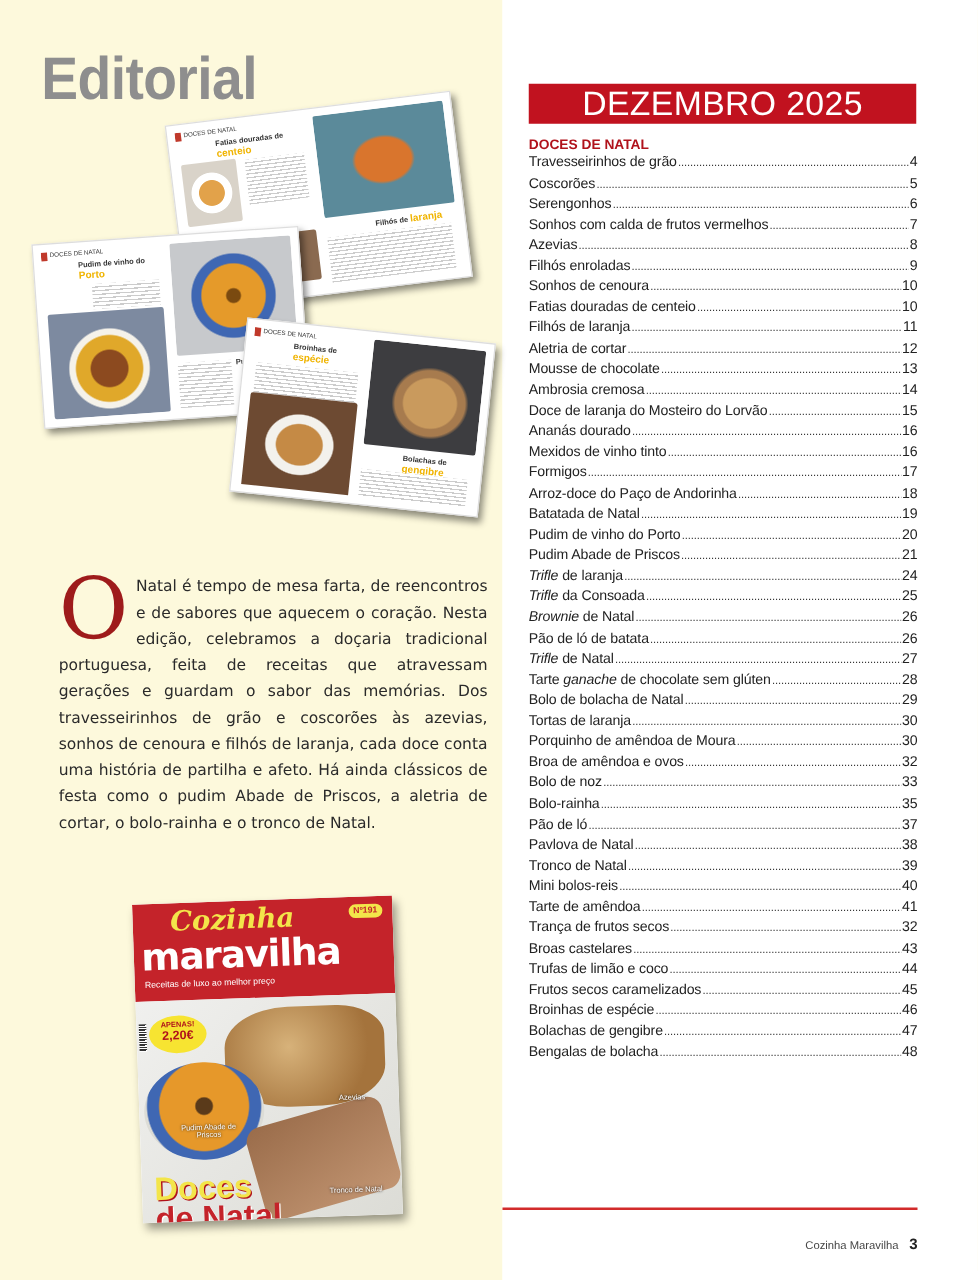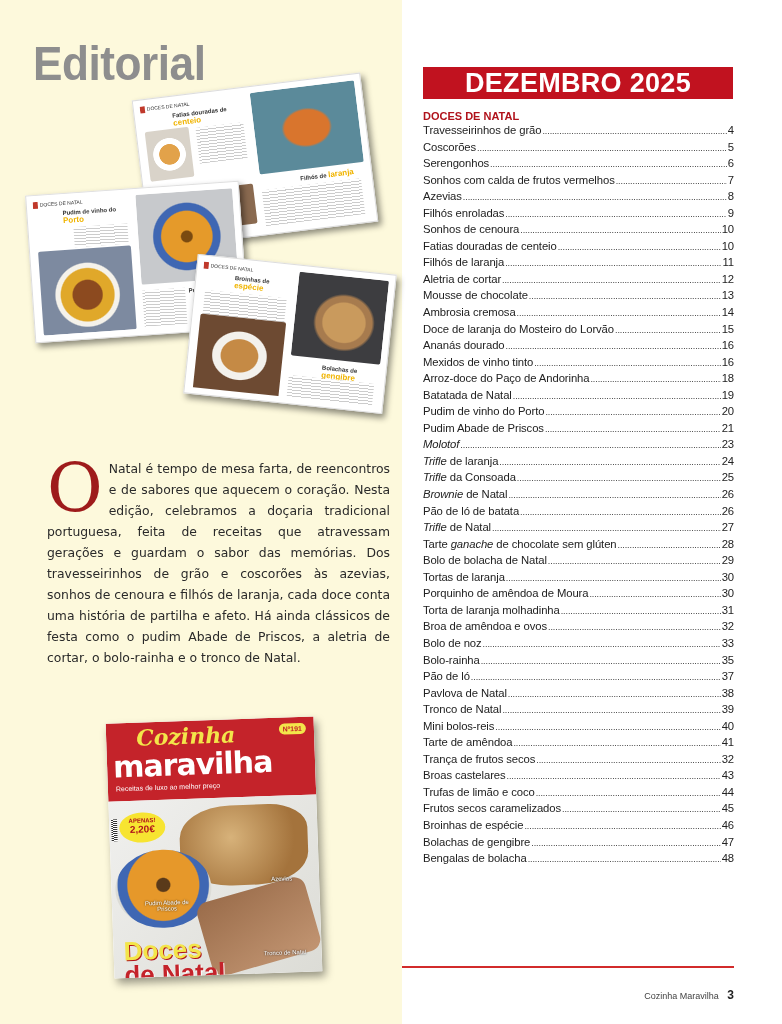--- a/index.html
+++ b/index.html
@@ -60,21 +60,21 @@
   .food-pudim { position: absolute; left: 4px; top: 50px; width: 96px; height: 78px; border-radius: 50%; background: radial-gradient(circle at 50% 45%, #5a3a1a 0 10%, #e6982a 12% 55%, #3f67b3 57% 70%, #dcdcd6 72%); }
   .food-tronco { position: absolute; left: 90px; top: 92px; width: 112px; height: 76px; background: linear-gradient(160deg, #9a6c4a, #c29572); border-radius: 12px; transform: rotate(-14deg); }
   .cover-label { position: absolute; font-size: 6px; color: #fff; text-shadow: 0 0 2px #000; }
   .cover-doces { position: absolute; left: 10px; top: 138px; font-family: "Liberation Sans", sans-serif; font-weight: bold; font-size: 26px; line-height: 24px; }
   .cover-doces .y { color: #f3e54a; display: block; text-shadow: 1px 1px 0 #b0121b; }
   .cover-doces .r { color: #c4232a; display: block; text-shadow: 1px 1px 0 #fff; }
 
   
   .toc-header {
     position: absolute; left: 423px; top: 67px; width: 310px; height: 32px; background: #c1121f;
-    color: #fff; font-family: "Liberation Sans", sans-serif; font-size: 27px; text-align: center; line-height: 32px; letter-spacing: 0.3px; font-weight: bold;
+    color: #fff; font-family: "Liberation Sans", sans-serif; font-size: 27px; text-align: center; line-height: 32px; letter-spacing: 0.3px;
   }
   .toc-section {
     position: absolute; left: 423px; top: 110px; font-family: "Liberation Sans", sans-serif;
     font-weight: bold; font-size: 11px; color: #b0121b;
   }
   .toc-list { position: absolute; left: 423px; top: 124px; width: 311px; list-style: none; }
   .toc-item {
     display: flex; align-items: baseline; height: 16.55px;
     font-family: "Liberation Sans", sans-serif; font-size: 11.3px; color: #222;
     letter-spacing: -0.1px;
@@ -244,45 +244,45 @@
       <span class="t"><span>Ananás dourado</span></span>
       <span class="dots"></span>
       <span class="pg">16</span>
     </li>
     <li class="toc-item">
       <span class="t"><span>Mexidos de vinho tinto</span></span>
       <span class="dots"></span>
       <span class="pg">16</span>
     </li>
     <li class="toc-item">
+      <span class="t"><span>Formigos</span></span>
+      <span class="dots"></span>
+      <span class="pg">17</span>
+    </li>
+    <li class="toc-item">
       <span class="t"><span>Arroz-doce do Paço de Andorinha</span></span>
       <span class="dots"></span>
       <span class="pg">18</span>
     </li>
     <li class="toc-item">
       <span class="t"><span>Batatada de Natal</span></span>
       <span class="dots"></span>
       <span class="pg">19</span>
     </li>
     <li class="toc-item">
       <span class="t"><span>Pudim de vinho do Porto</span></span>
       <span class="dots"></span>
       <span class="pg">20</span>
     </li>
     <li class="toc-item">
       <span class="t"><span>Pudim Abade de Priscos</span></span>
       <span class="dots"></span>
       <span class="pg">21</span>
     </li>
     <li class="toc-item">
-      <span class="t"><i>Molotof</i><span></span></span>
-      <span class="dots"></span>
-      <span class="pg">23</span>
-    </li>
-    <li class="toc-item">
       <span class="t"><i>Trifle</i><span> de laranja</span></span>
       <span class="dots"></span>
       <span class="pg">24</span>
     </li>
     <li class="toc-item">
       <span class="t"><i>Trifle</i><span> da Consoada</span></span>
       <span class="dots"></span>
       <span class="pg">25</span>
     </li>
     <li class="toc-item">
@@ -312,25 +312,20 @@
     </li>
     <li class="toc-item">
       <span class="t"><span>Tortas de laranja</span></span>
       <span class="dots"></span>
       <span class="pg">30</span>
     </li>
     <li class="toc-item">
       <span class="t"><span>Porquinho de amêndoa de Moura</span></span>
       <span class="dots"></span>
       <span class="pg">30</span>
-    </li>
-    <li class="toc-item">
-      <span class="t"><span>Torta de laranja molhadinha</span></span>
-      <span class="dots"></span>
-      <span class="pg">31</span>
     </li>
     <li class="toc-item">
       <span class="t"><span>Broa de amêndoa e ovos</span></span>
       <span class="dots"></span>
       <span class="pg">32</span>
     </li>
     <li class="toc-item">
       <span class="t"><span>Bolo de noz</span></span>
       <span class="dots"></span>
       <span class="pg">33</span>

